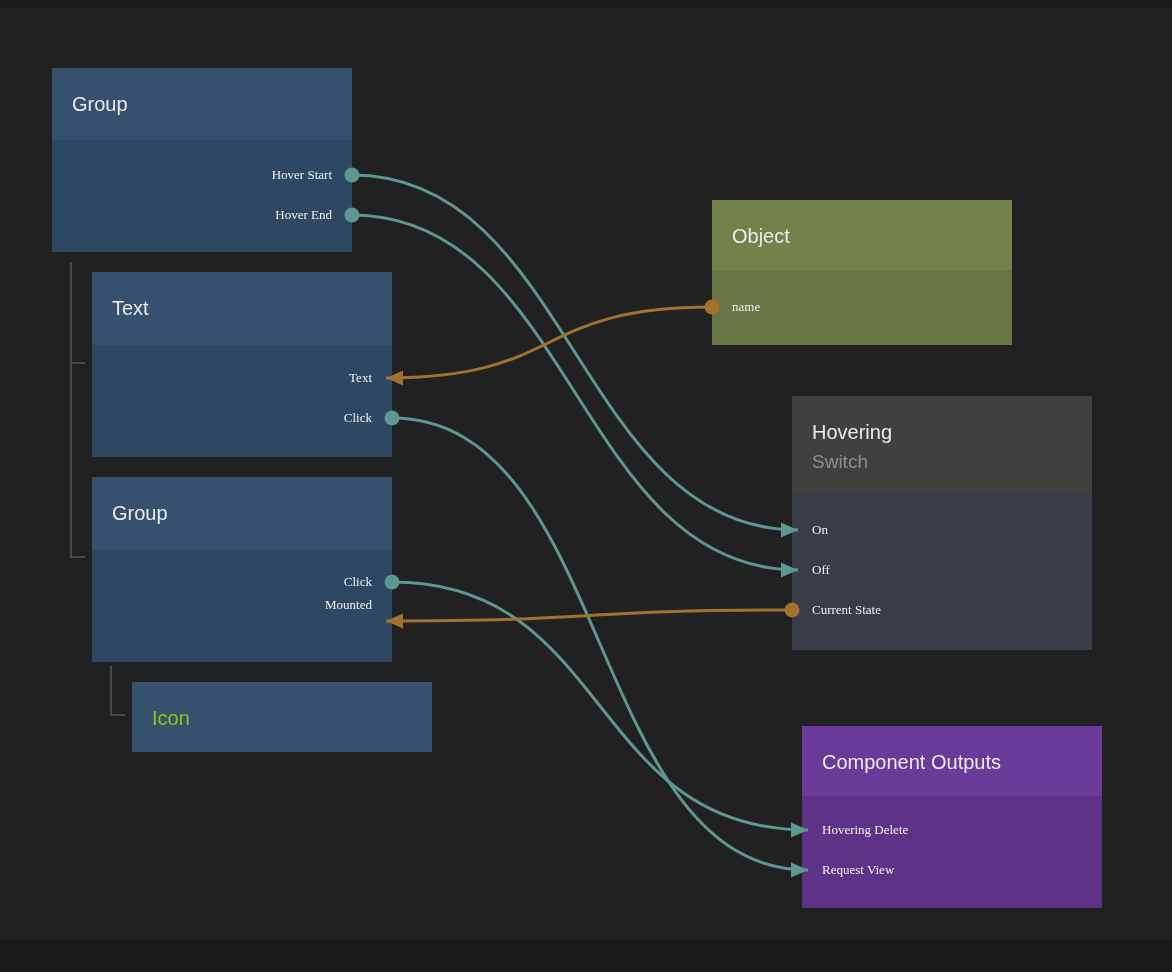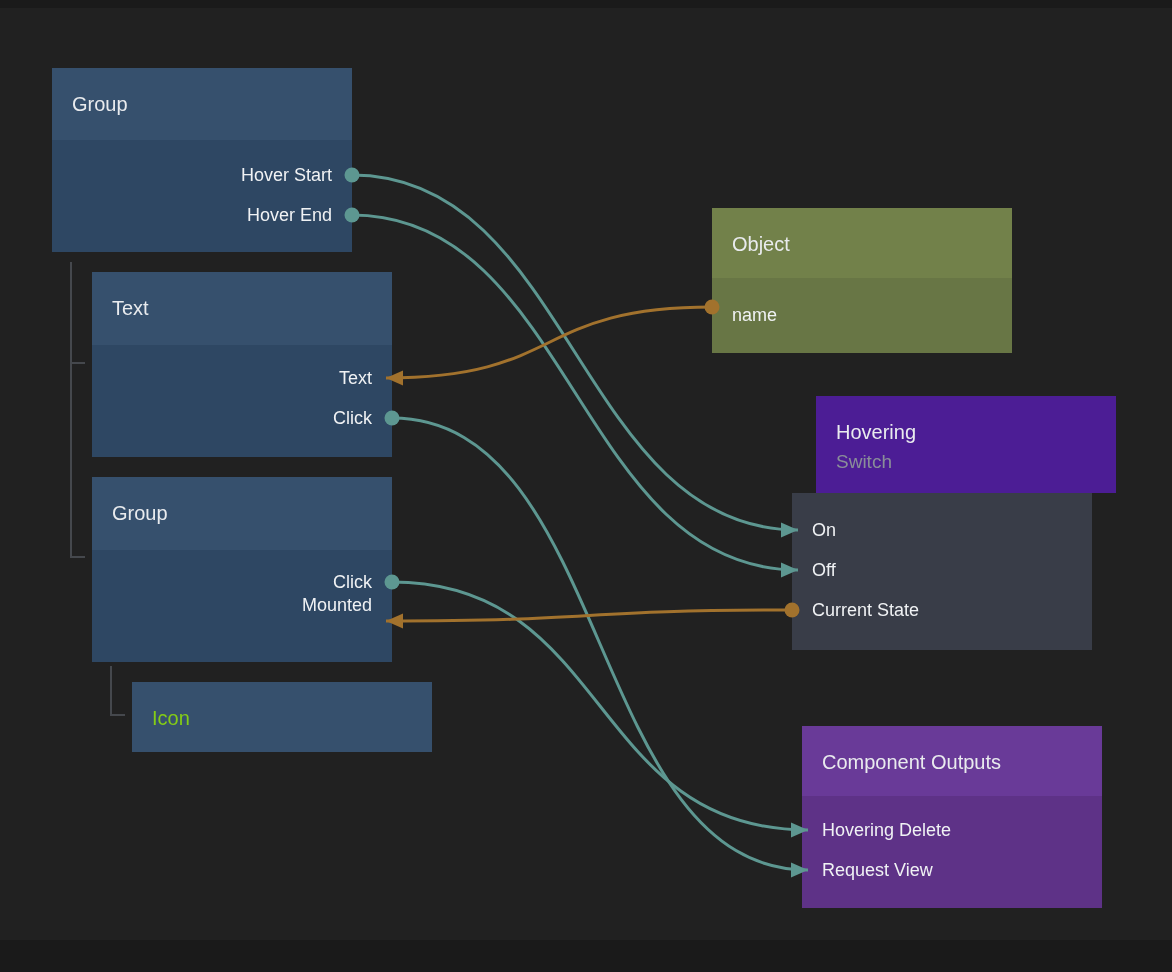--- a/index.html
+++ b/index.html
@@ -21,21 +21,21 @@
     font-size:20px;line-height:29px;font-weight:400;
     white-space:nowrap;
   }
   .node-subtitle{
     position:absolute;left:20px;top:51px;
     font-size:19px;line-height:29px;font-weight:400;
     white-space:nowrap;
   }
   .port{
     position:absolute;height:28px;line-height:28px;
-    font-size:18px;font-weight:400;white-space:nowrap;
+    font-size:13px;font-weight:400;white-space:nowrap;font-family:Liberation Serif, serif;
   }
   .port.side-right{right:20px;text-align:right;}
   .port.side-left{left:20px;text-align:right;}
   #wires{position:absolute;left:0;top:0;z-index:5;}
   #nodes-layer{position:absolute;left:0;top:0;z-index:1;}
 </style>
 </head>
 <body>
 
 <div id="canvas" style="background: rgb(33, 33, 33);">
@@ -64,29 +64,29 @@
         </div>
         <div class="node-body" style="top: 73px; height: 112px; background: rgb(46, 71, 99);"></div>
         <div class="port side-right" style="top: 91px; color: rgb(240, 242, 244);">Click</div>
         <div class="port side-right" style="top: 114px; color: rgb(240, 242, 244);">Mounted</div>
       </div>
       <div class="node" style="left: 132px; top: 682px; width: 300px; height: 70px;">
         <div class="node-header" style="height: 70px; background: rgb(54, 80, 109);">
           <div class="node-title" style="color: #84cc16;">Icon</div>
         </div>
       </div>
-      <div class="node" style="left: 712px; top: 200px; width: 300px; height: 145px; margin-top: 8px;">
+      <div class="node" style="left: 712px; top: 200px; width: 300px; height: 145px;">
         <div class="node-header" style="height: 70px; background: rgb(114, 129, 74);">
           <div class="node-title" style="color: rgb(233, 235, 238);">Object</div>
         </div>
         <div class="node-body" style="top: 70px; height: 75px; background: rgb(104, 118, 69);"></div>
         <div class="port side-left" style="top: 93px; color: rgb(240, 242, 244);">name</div>
       </div>
       <div class="node" style="left: 792px; top: 396px; width: 300px; height: 254px;">
-        <div class="node-header" style="height: 97px; background: #4c1d95; margin-left: 24px;">
+        <div class="node-header" style="height: 97px; background: #404040;">
           <div class="node-title" style="color: rgb(233, 235, 238);">Hovering</div>
           <div class="node-subtitle" style="color: rgb(138, 142, 153);">Switch</div>
         </div>
         <div class="node-body" style="top: 97px; height: 157px; background: rgb(57, 61, 72);"></div>
         <div class="port side-left" style="top: 120px; color: rgb(240, 242, 244);">On</div>
         <div class="port side-left" style="top: 160px; color: rgb(240, 242, 244);">Off</div>
         <div class="port side-left" style="top: 200px; color: rgb(240, 242, 244);">Current State</div>
       </div>
       <div class="node" style="left: 802px; top: 726px; width: 300px; height: 182px;">
         <div class="node-header" style="height: 70px; background: rgb(105, 58, 152);">

